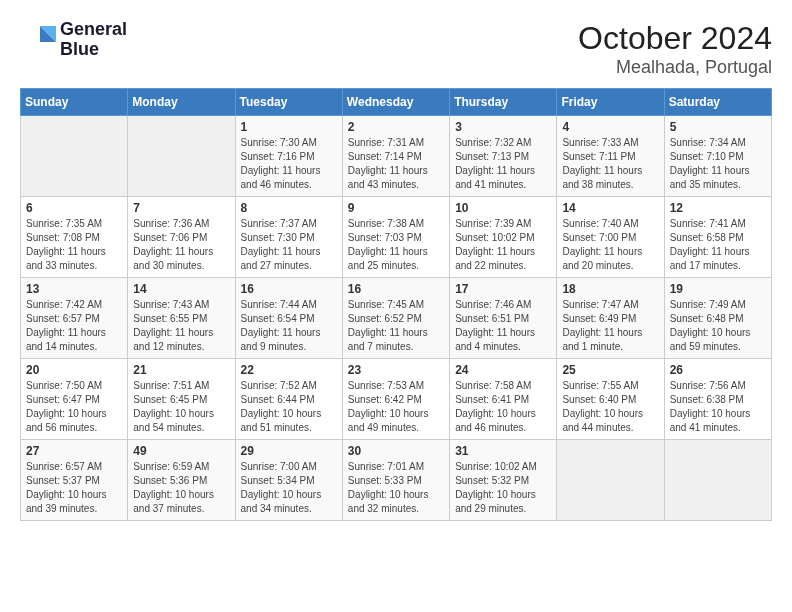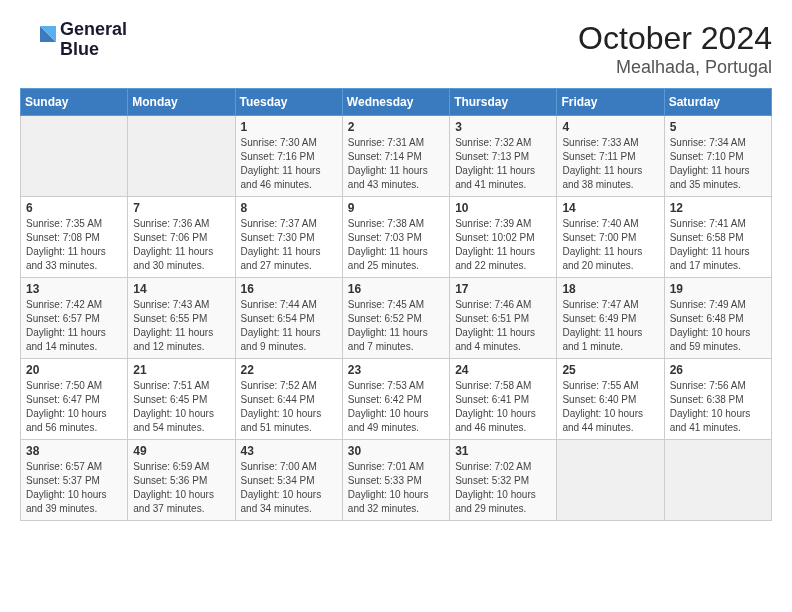--- a/index.html
+++ b/index.html
@@ -284,46 +284,46 @@
         </td>
         <td>
           <span class="day-num">26</span>
           <div class="day-info">Sunrise: 7:56 AM
 Sunset: 6:38 PM
 Daylight: 10 hours and 41 minutes.</div>
         </td>
       </tr>
       <tr>
         <td>
-          <span class="day-num">38</span>
+          <span class="day-num">27</span>
           <div class="day-info">Sunrise: 6:57 AM
 Sunset: 5:37 PM
 Daylight: 10 hours and 39 minutes.</div>
         </td>
         <td>
           <span class="day-num">49</span>
           <div class="day-info">Sunrise: 6:59 AM
 Sunset: 5:36 PM
 Daylight: 10 hours and 37 minutes.</div>
         </td>
         <td>
-          <span class="day-num">43</span>
+          <span class="day-num">29</span>
           <div class="day-info">Sunrise: 7:00 AM
 Sunset: 5:34 PM
 Daylight: 10 hours and 34 minutes.</div>
         </td>
         <td>
           <span class="day-num">30</span>
           <div class="day-info">Sunrise: 7:01 AM
 Sunset: 5:33 PM
 Daylight: 10 hours and 32 minutes.</div>
         </td>
         <td>
           <span class="day-num">31</span>
-          <div class="day-info">Sunrise: 7:02 AM
+          <div class="day-info">Sunrise: 10:02 AM
 Sunset: 5:32 PM
 Daylight: 10 hours and 29 minutes.</div>
         </td>
         <td class="empty-cell"></td>
         <td class="empty-cell"></td>
       </tr>
     </tbody>
 </table>
 
 </body></html>

